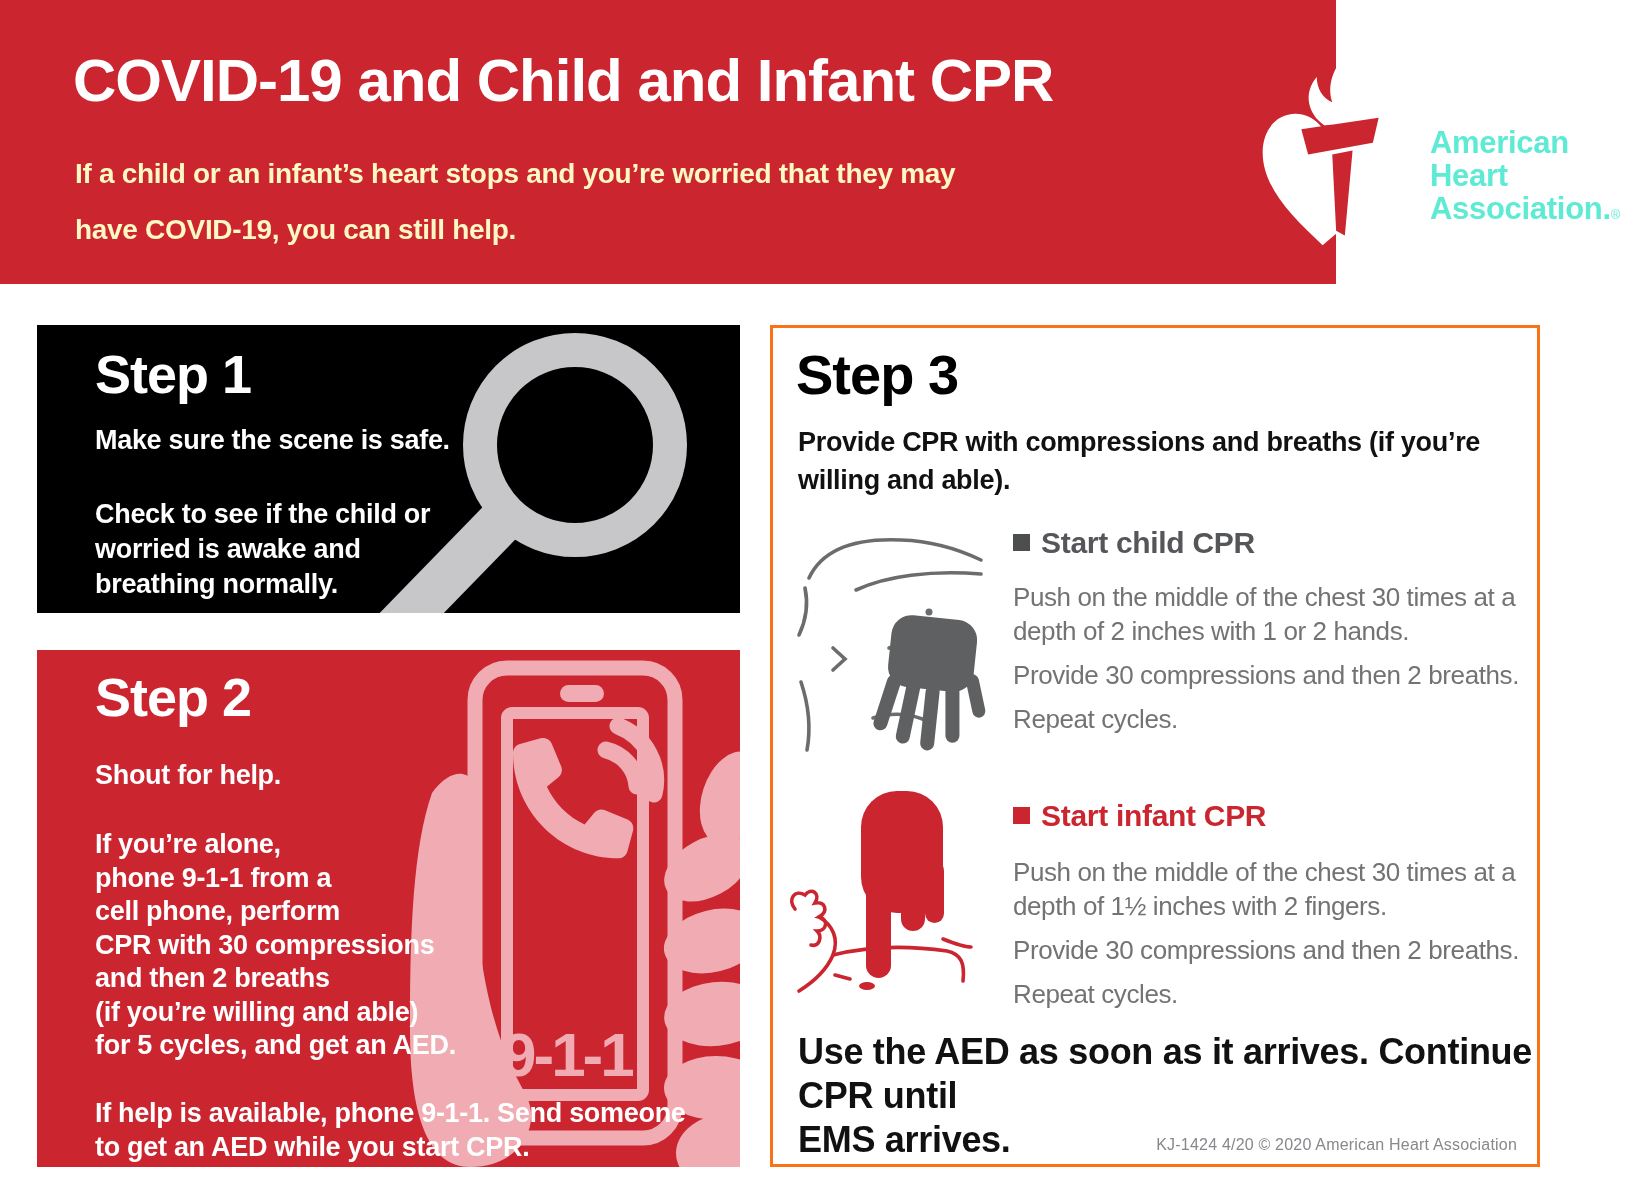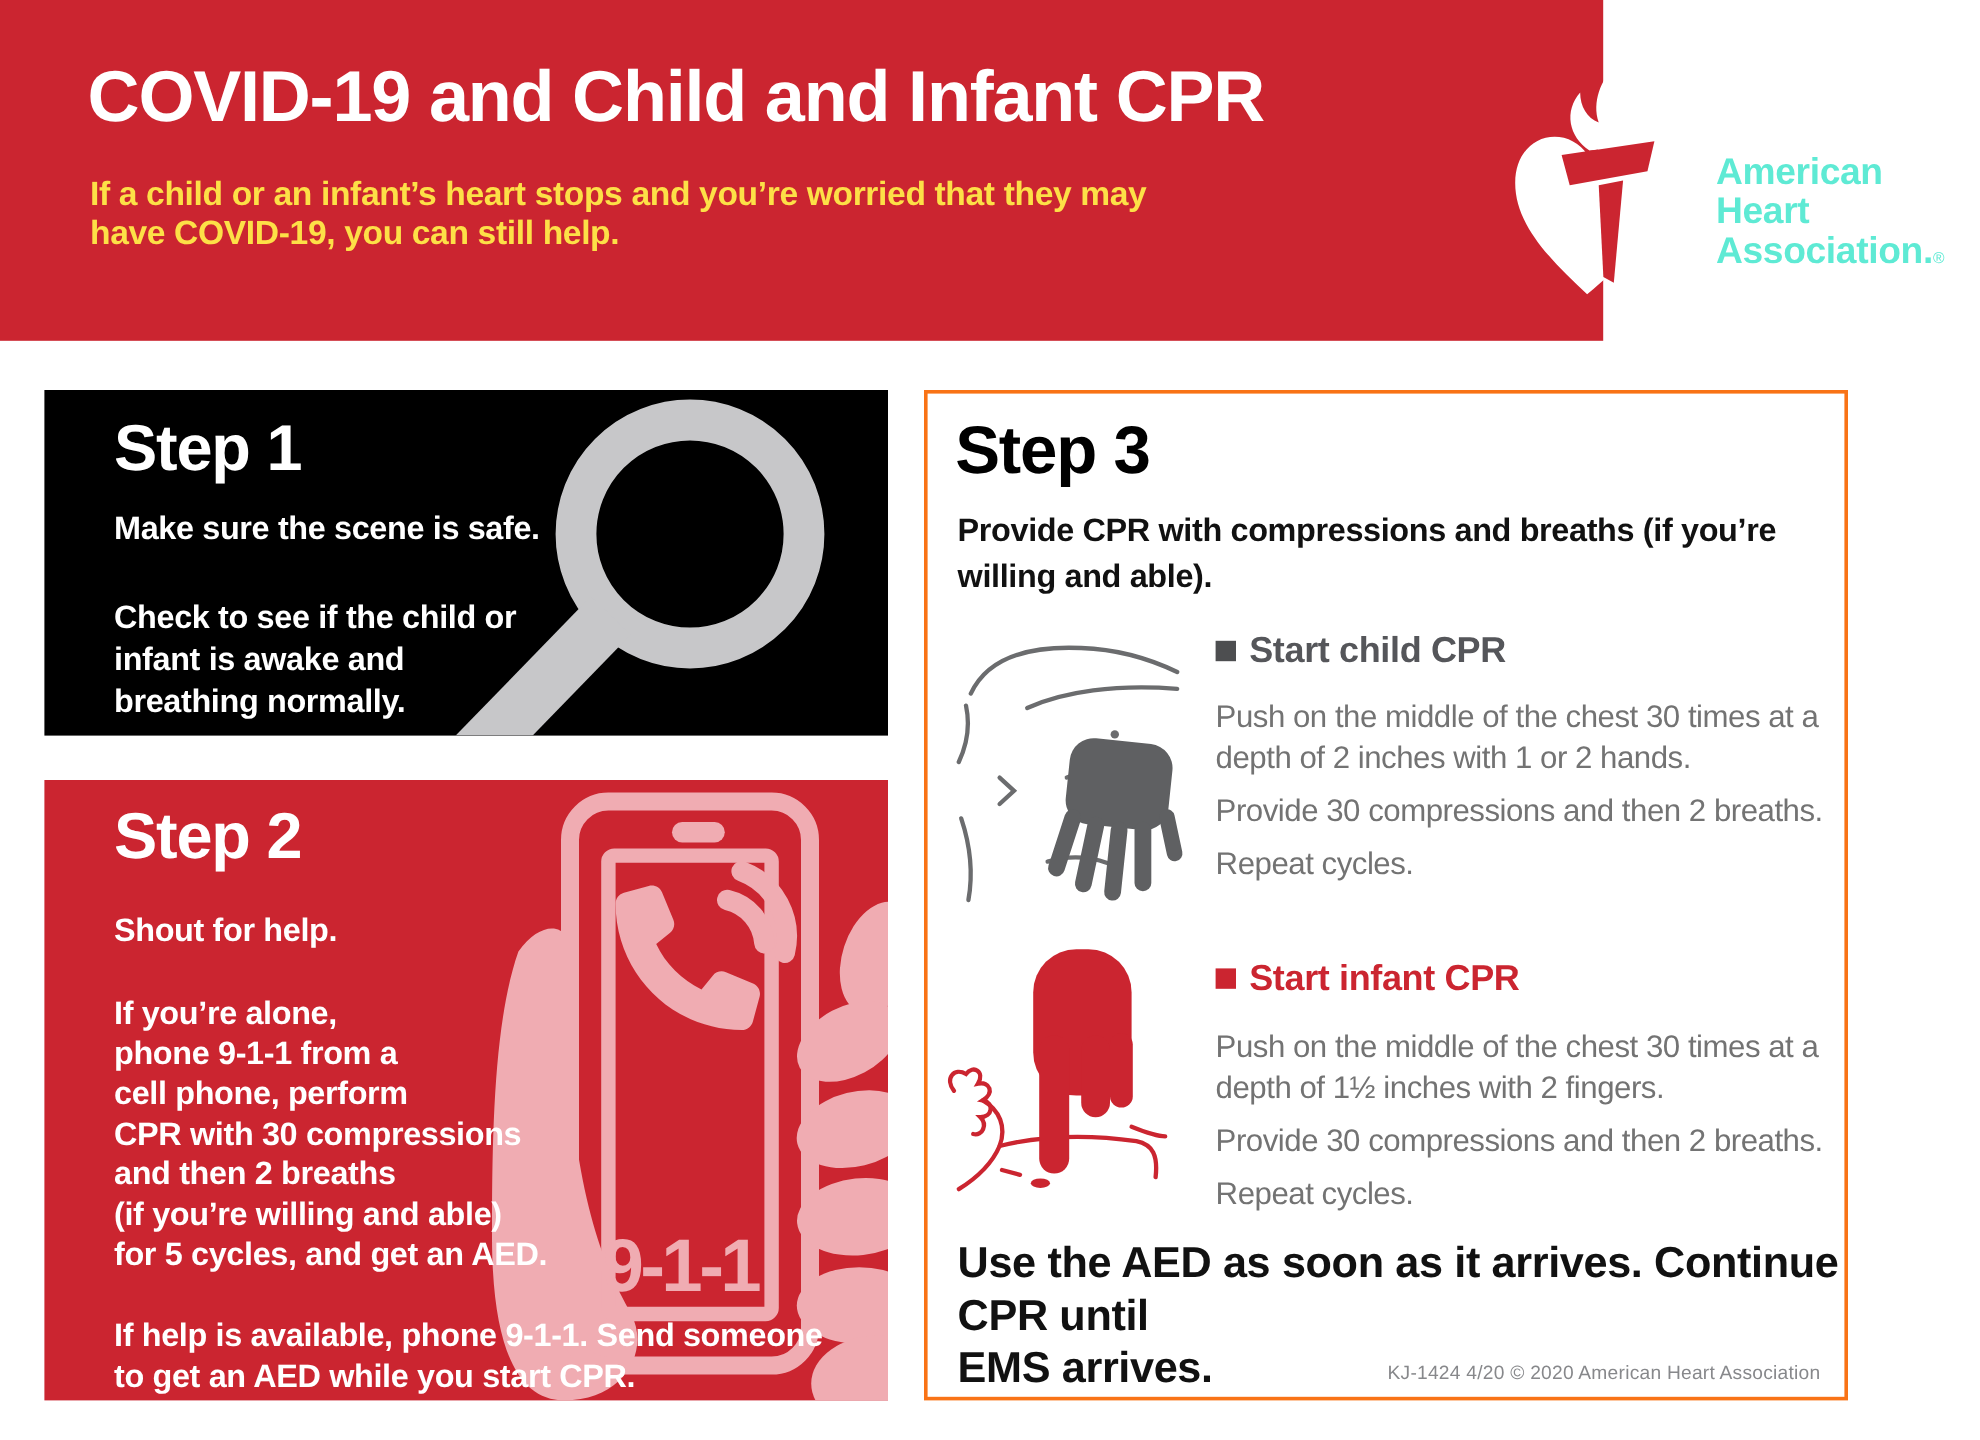--- a/index.html
+++ b/index.html
@@ -7,21 +7,21 @@
     width:1650px;height:1200px;position:relative;background:#ffffff;
     font-family:"Liberation Sans", sans-serif;overflow:hidden;
     -webkit-font-smoothing:antialiased;
   }
   .abs{position:absolute;}
   .pre{white-space:pre-line;}
 
   
   .header{left:0;top:0;width:1336px;height:284px;background:#cb2530;}
   .header-title{left:73px;top:46px;font-size:60px;font-weight:800;color:#fff;letter-spacing:-1px;}
-  .header-sub{left:75px;top:146px;font-size:28px;font-weight:700;color:#fde047;line-height:32px;letter-spacing:-0.3px;}
+  .header-sub{left:75px;top:146px;font-size:28px;font-weight:700;color:#fef9c3;line-height:56px;letter-spacing:-0.3px;}
   .logo-icon{left:1253px;top:50px;}
   .logo-text{left:1430px;top:126px;font-size:31px;font-weight:700;color:#5eead4;line-height:33px;letter-spacing:-0.3px;}
   .logo-reg{font-size:13px;font-weight:400;vertical-align:baseline;}
 
   
   .box1{left:37px;top:325px;width:703px;height:288px;background:#000000;overflow:hidden;}
   .box2{left:37px;top:650px;width:703px;height:517px;background:#cb2530;overflow:hidden;}
   .step-title{font-size:54px;font-weight:800;color:#fff;letter-spacing:-1px;}
   .wbody{font-size:27px;font-weight:700;color:#fff;letter-spacing:-0.3px;}
 
@@ -58,21 +58,21 @@
 </div>
 
 <div class="abs box1">
   <svg class="abs" style="left:0;top:0" width="703" height="288" viewBox="0 0 703 288" aria-hidden="true">
     <circle cx="538" cy="120" r="95" fill="none" stroke="#c7c7c9" stroke-width="34"></circle>
     <line x1="472" y1="188" x2="330" y2="334" stroke="#c7c7c9" stroke-width="46"></line>
   </svg>
   <div class="abs step-title" style="left:58px;top:18px;">Step 1</div>
   <div class="abs wbody" style="left:58px;top:100px;">Make sure the scene is safe.</div>
   <div class="abs wbody pre" style="left:58px;top:172px;line-height:35px;">Check to see if the child or
-infant is awake and
+worried is awake and
 breathing normally.</div>
 </div>
 
 <div class="abs box2">
   <svg class="abs" style="right:0;top:8px;" width="330" height="509" viewBox="0 0 330 509" aria-hidden="true">
 
     <path fill="#f0acb2" d="M22,135 C45,103 72,113 66,150 C61,177 62,232 70,292 C80,362 96,402 116,437 C132,468 110,509 60,509 C20,509 0,462 0,372 C0,282 2,192 22,135 Z"></path>
 
     <rect x="65" y="10" width="200" height="470" rx="32" fill="none" stroke="#f0acb2" stroke-width="15"></rect>
     <rect x="150" y="27" width="44" height="17" rx="8.5" fill="#f0acb2"></rect>

